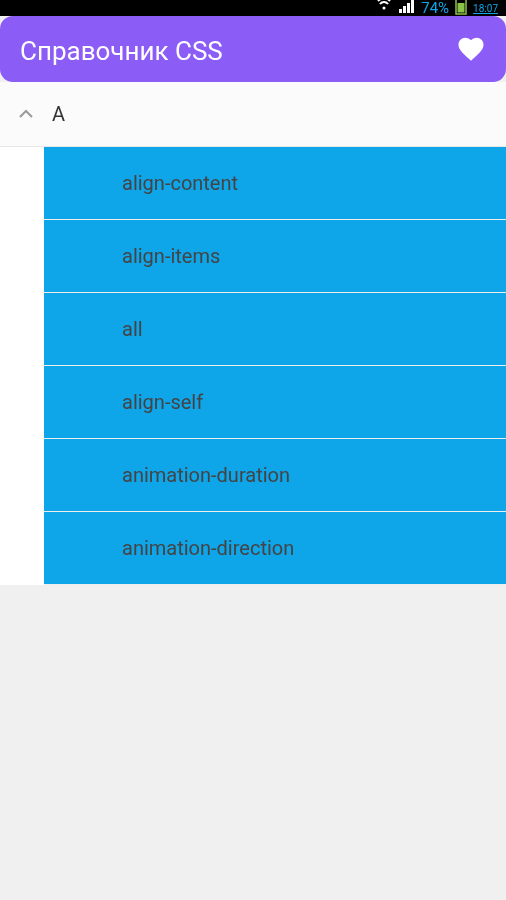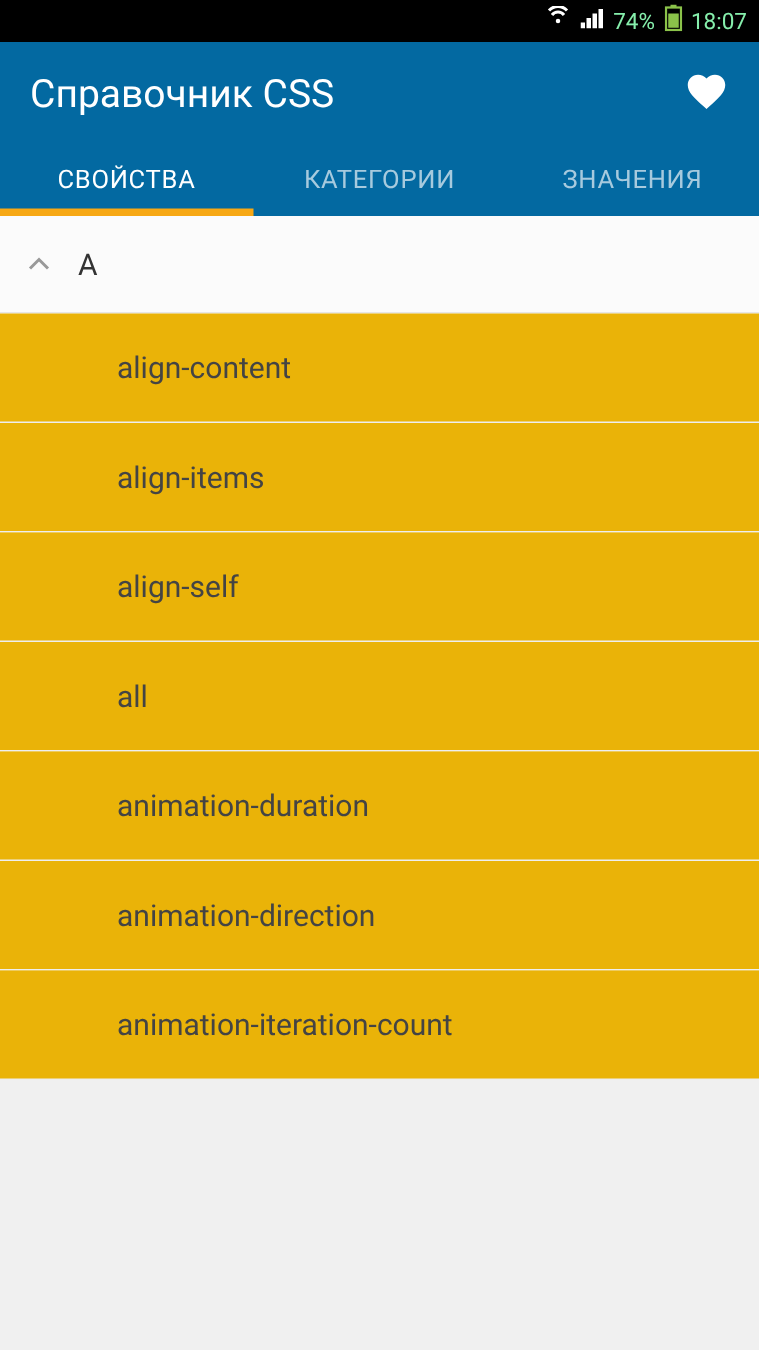--- a/index.html
+++ b/index.html
@@ -1,34 +1,34 @@
 <!DOCTYPE html>
 <html><head>
 <meta charset="utf-8">
 <style>
   * { margin: 0; padding: 0; box-sizing: border-box; }
   html, body { width: 506px; height: 900px; font-family: Roboto, Arial, sans-serif; background: #f0f0f0; overflow: hidden; }
-  .status-bar { height: 28px; background: #000; color: #86efac; display: flex; justify-content: flex-end; align-items: center; padding: 0 8px; font-size: 15px; gap: 6px; }
+  .status-bar { height: 16px; background: #000; color: #0ea5e9; display: flex; justify-content: flex-end; align-items: center; padding: 0 8px; font-size: 15px; gap: 6px; }
   .status-bar .battery-pct { font-size: 15px; }
-  .status-bar .time { font-size: 15px; }
+  .status-bar .time { font-size: 10px; text-decoration: underline; }
   .status-icons { display: flex; align-items: center; gap: 6px; }
-  .header { background: #0369a1; color: #fff; }
+  .header { background: #8b5cf6; color: #fff; border-radius: 13px; }
   .header-top { display: flex; align-items: center; justify-content: space-between; padding: 18px 20px 14px 20px; }
   .header-title { font-size: 26px; font-weight: 400; }
   .heart-icon svg { width: 30px; height: 30px; fill: #fff; }
   .tabs { display: flex; }
   .tab { flex: 1; text-align: center; padding: 16px 0 14px 0; font-size: 17px; letter-spacing: 0.5px; color: rgba(255,255,255,0.65); position: relative; }
   .tab.active { color: #fff; }
   .tab.active::after { content: ""; position: absolute; left: 0; right: 0; bottom: 0; height: 5px; background: #f7a815; }
   .content { background: #fff; }
   .section-header { display: flex; align-items: center; padding: 20px 18px; border-bottom: 1px solid #e6e6e6; background: #fbfbfb; }
   .chevron-up { width: 16px; height: 16px; margin-right: 18px; }
   .chevron-up svg { stroke: #999; stroke-width: 2; fill: none; }
   .section-label { font-size: 20px; color: #333; }
-  .list-item { padding: 24px 24px 24px 78px; font-size: 20px; color: #444; border-bottom: 1px solid #eee; background: #eab308; }
+  .list-item { padding: 24px 24px 24px 78px; font-size: 20px; color: #444; border-bottom: 1px solid #eee; background: #0ea5e9; margin-left: 44px; }
 </style>
 </head>
 <body>
 
 <div class="status-bar">
   <div class="status-icons">
     <span>
       <svg width="18" height="16" viewBox="0 0 18 16">
           <path d="M3 3 A8 8 0 0 1 15 3" stroke="#fff" stroke-width="2" fill="none"></path>
           <path d="M5 6 A5 5 0 0 1 13 6" stroke="#fff" stroke-width="2" fill="none"></path>
@@ -57,36 +57,30 @@
 
 <div class="header">
   <div class="header-top">
     <div class="header-title">Справочник CSS</div>
     <div class="heart-icon">
       <svg viewBox="0 0 24 24">
           <path d="M12 21.35l-1.45-1.32C5.4 15.36 2 12.28 2 8.5 2 5.42 4.42 3 7.5 3c1.74 0 3.41.81 4.5 2.09C13.09 3.81 14.76 3 16.5 3 19.58 3 22 5.42 22 8.5c0 3.78-3.4 6.86-8.55 11.54L12 21.35z"></path>
         </svg>
     </div>
   </div>
-  <div class="tabs">
-    <div class="tab active">СВОЙСТВА</div>
-    <div class="tab">КАТЕГОРИИ</div>
-    <div class="tab">ЗНАЧЕНИЯ</div>
-  </div>
 </div>
 
 <div class="content">
   <div class="section-header">
     <span class="chevron-up">
       <svg viewBox="0 0 16 16">
           <polyline points="2,11 8,5 14,11"></polyline>
         </svg>
     </span>
     <span class="section-label">A</span>
   </div>
   <div class="list-item">align-content</div>
   <div class="list-item">align-items</div>
+  <div class="list-item">all</div>
   <div class="list-item">align-self</div>
-  <div class="list-item">all</div>
   <div class="list-item">animation-duration</div>
   <div class="list-item">animation-direction</div>
-  <div class="list-item">animation-iteration-count</div>
 </div>
 
 </body></html>

